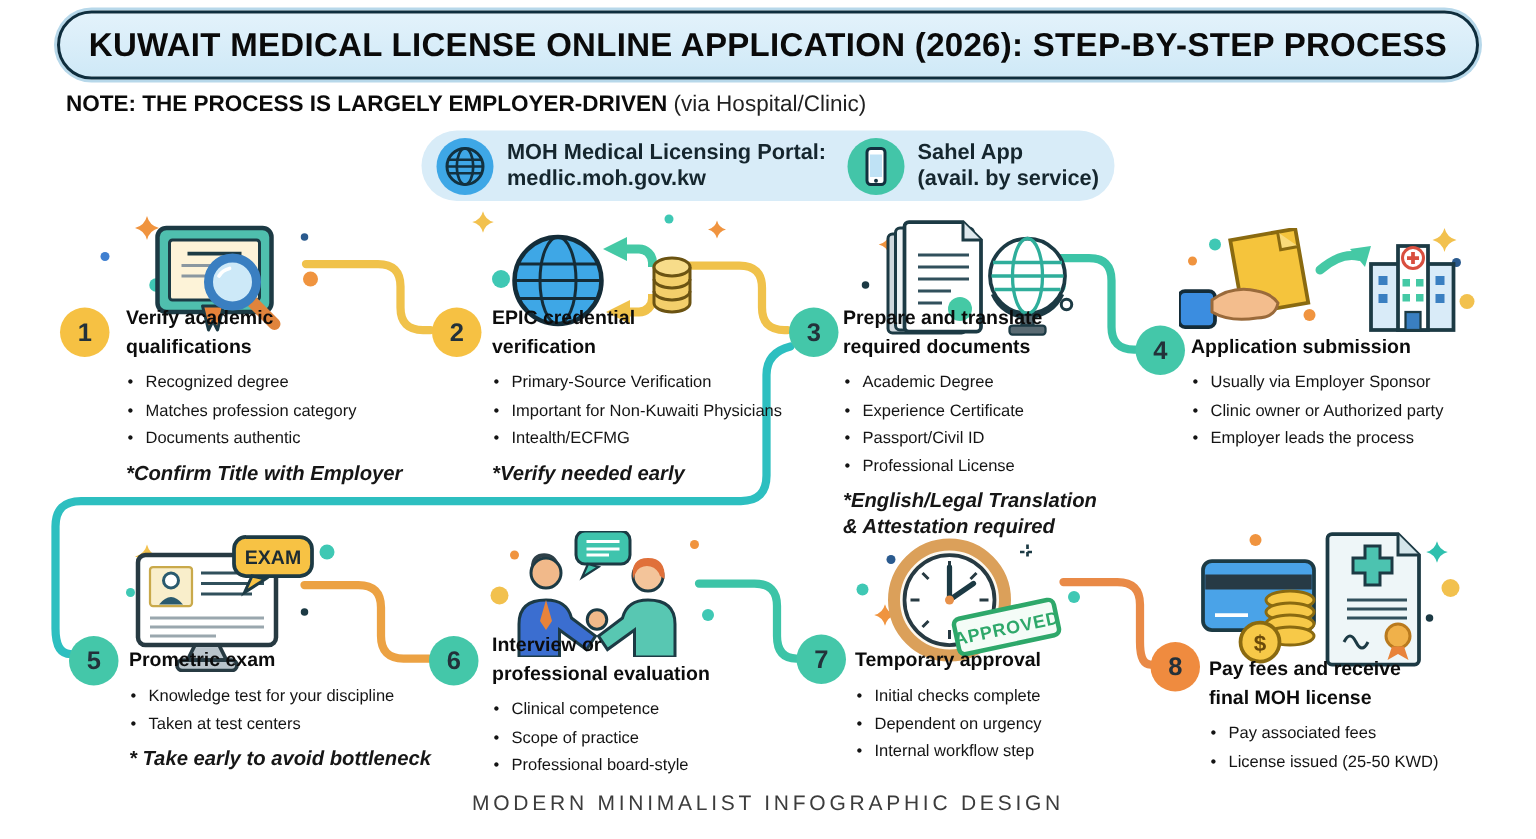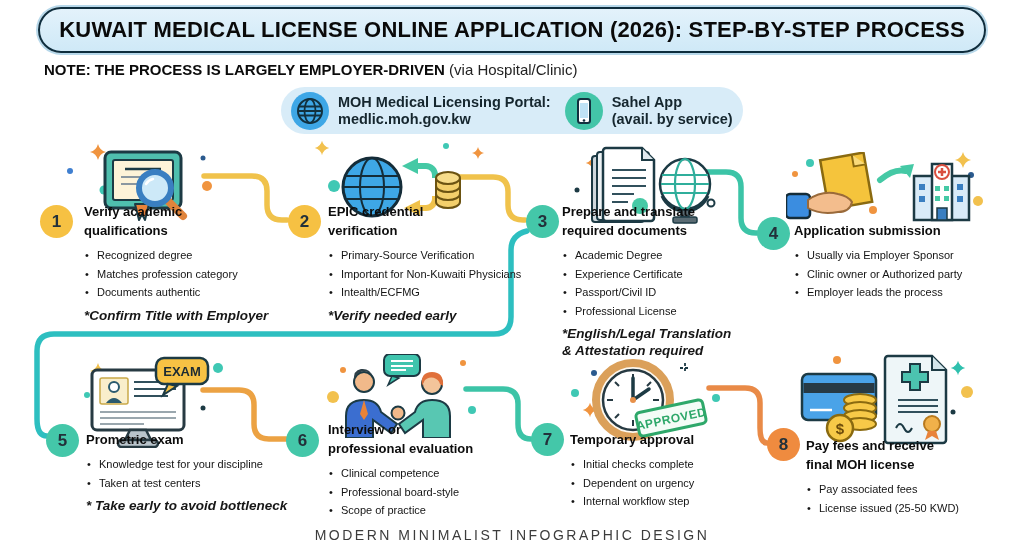--- a/index.html
+++ b/index.html
@@ -347,22 +347,22 @@
       </div>
   </div>
 
   <div class="step-content" style="left:328px;top:420px;width:215px">
     <div class="step-title">
       <span>Interview or</span>
       <span>professional evaluation</span>
     </div>
     <ul>
       <li>Clinical competence</li>
+      <li>Scope of practice</li>
       <li>Professional board-style</li>
-      <li>Scope of practice</li>
     </ul>
   </div>
 
   <div class="step-content" style="left:570px;top:430px;width:215px">
     <div class="step-title">
       <span>Temporary approval</span>
     </div>
     <ul>
       <li>Initial checks complete</li>
       <li>Dependent on urgency</li>

